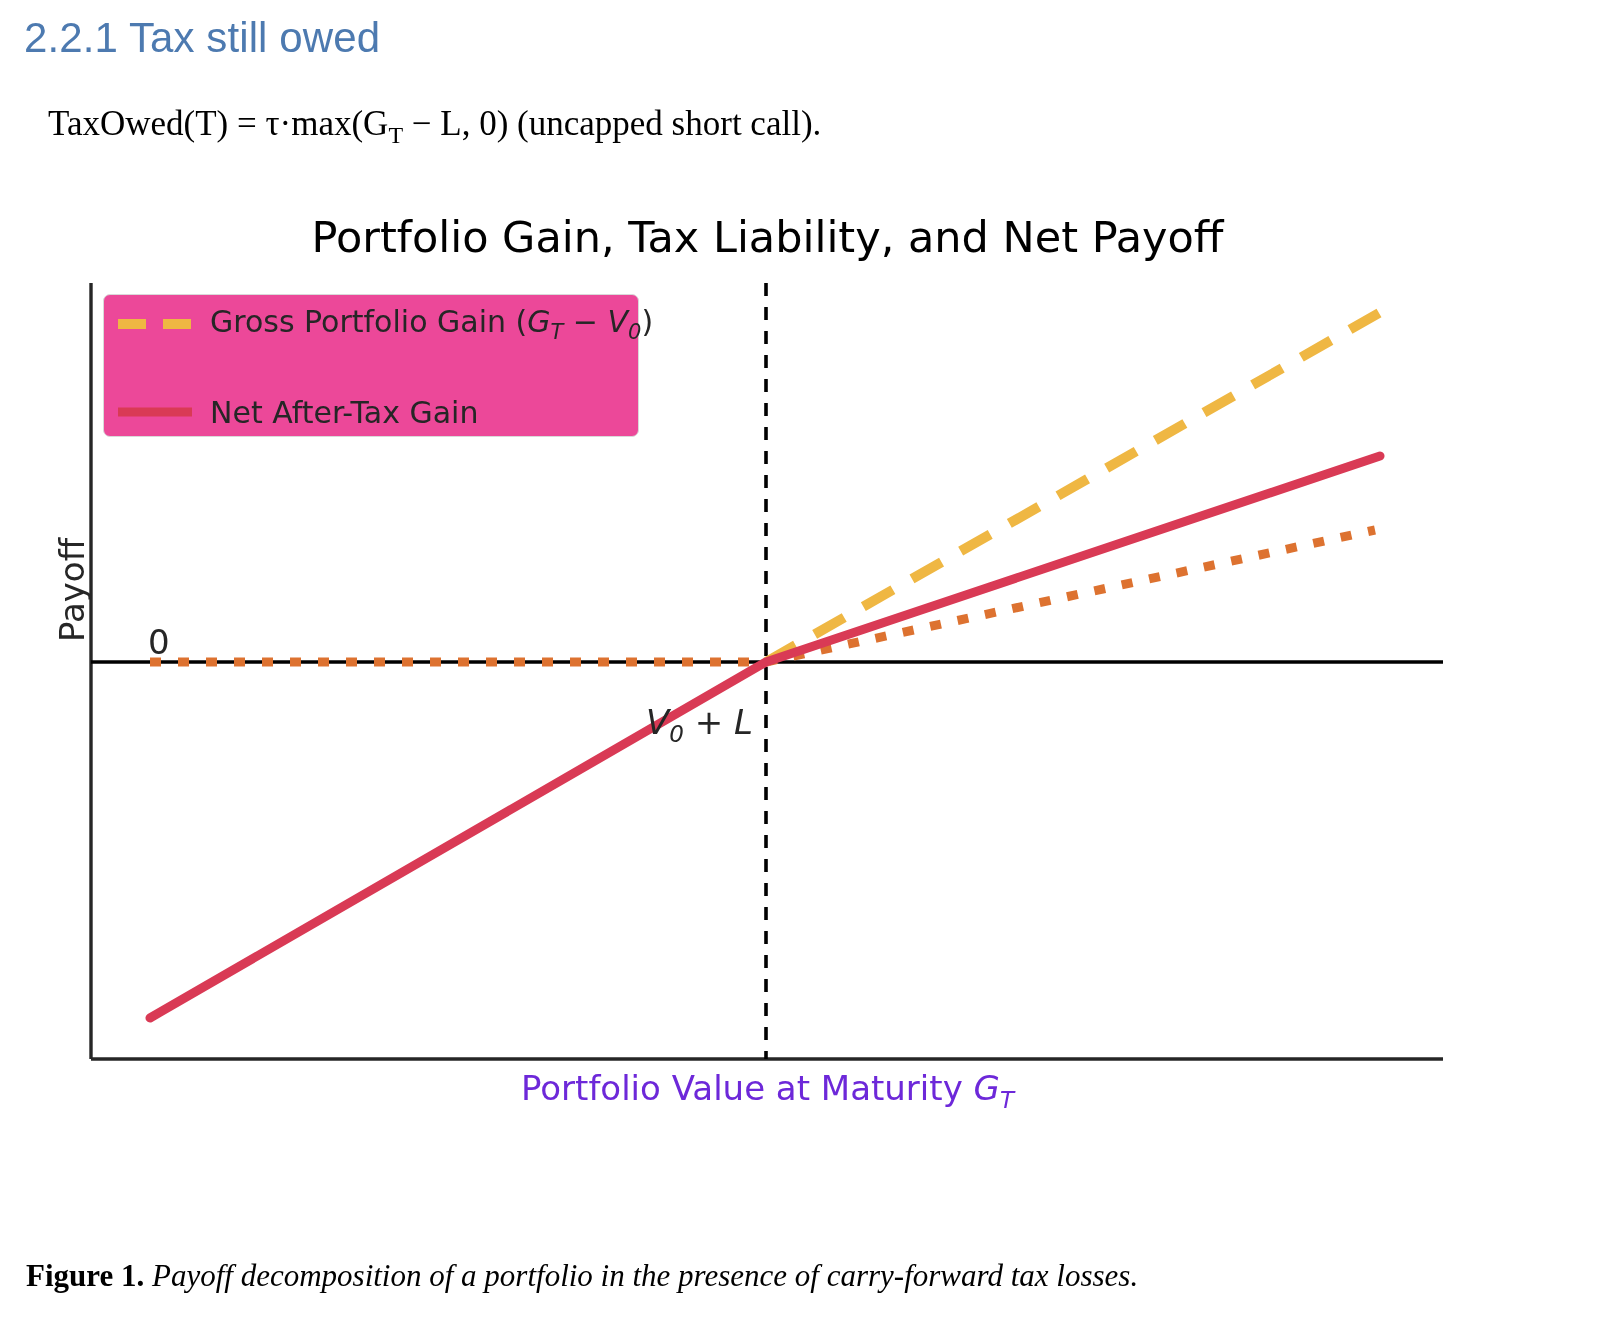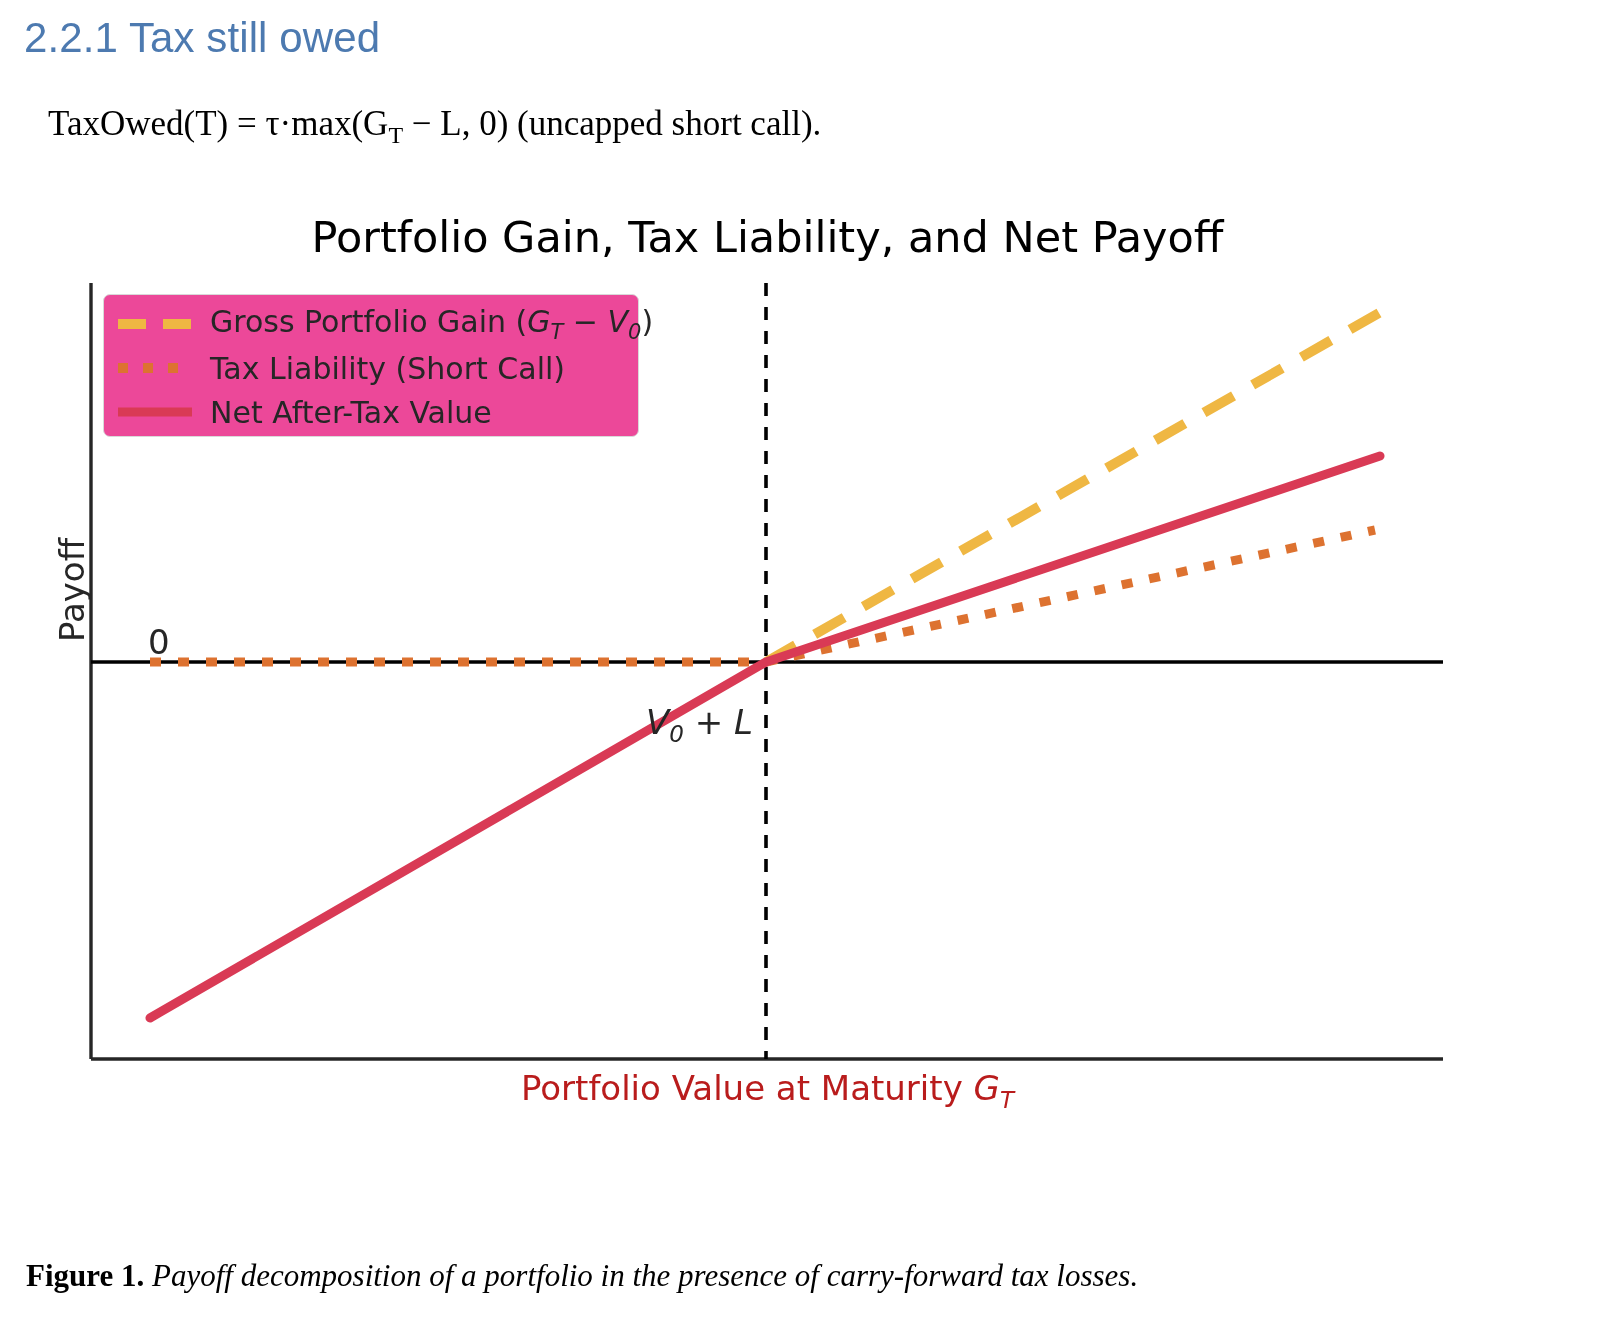--- a/index.html
+++ b/index.html
@@ -101,21 +101,21 @@
     white-space: nowrap;
   }
 
   .x-axis-label {
     position: absolute;
     left: 90px;
     top: 878px;
     width: 1355px;
     text-align: center;
     font-size: 34px;
-    color: #b91c1c;
+    color: #6d28d9;
     font-family: "DejaVu Sans", sans-serif;
     white-space: nowrap;
   }
   .x-axis-label .it { font-style: italic; }
   .x-axis-label .sub { font-size: 23px; font-style: italic; vertical-align: sub; }
 
   .zero-label {
     position: absolute;
     left: 148px;
     top: 432px;
@@ -226,36 +226,28 @@
       <span class="legend-swatch">
         <svg width="78" height="22" viewBox="0 0 78 22">
           <line x1="2" y1="11" x2="76" y2="11" stroke="#efb743" stroke-width="10" stroke-dasharray="28,17"></line>
         </svg>
       </span>
       <span class="legend-text">
         <span>Gross Portfolio Gain (</span><span class="it">G</span><span class="sub">T</span><span> − </span><span class="it">V</span><span class="sub">0</span><span>)</span>
       </span>
     </div>
 
-    <div class="legend-row r1">
-      <span class="legend-swatch">
-        <svg width="78" height="22" viewBox="0 0 78 22">
-          <line x1="2" y1="11" x2="76" y2="11" stroke="#dd7230" stroke-width="10" stroke-dasharray="10,15"></line>
-        </svg>
-      </span>
-      <span class="legend-text">Tax Liability (Short Call)</span>
-    </div>
 
     <div class="legend-row r2">
       <span class="legend-swatch">
         <svg width="78" height="22" viewBox="0 0 78 22">
           <line x1="2" y1="11" x2="76" y2="11" stroke="#d93a55" stroke-width="9"></line>
         </svg>
       </span>
-      <span class="legend-text">Net After-Tax Value</span>
+      <span class="legend-text">Net After-Tax Gain</span>
     </div>
 
   </div>
 </div>
 
 <div class="figure-caption">
   <span class="cap-label">Figure 1.</span><span class="cap-text"> Payoff decomposition of a portfolio in the presence of carry-forward tax losses.</span>
 </div>
 
 </body></html>

